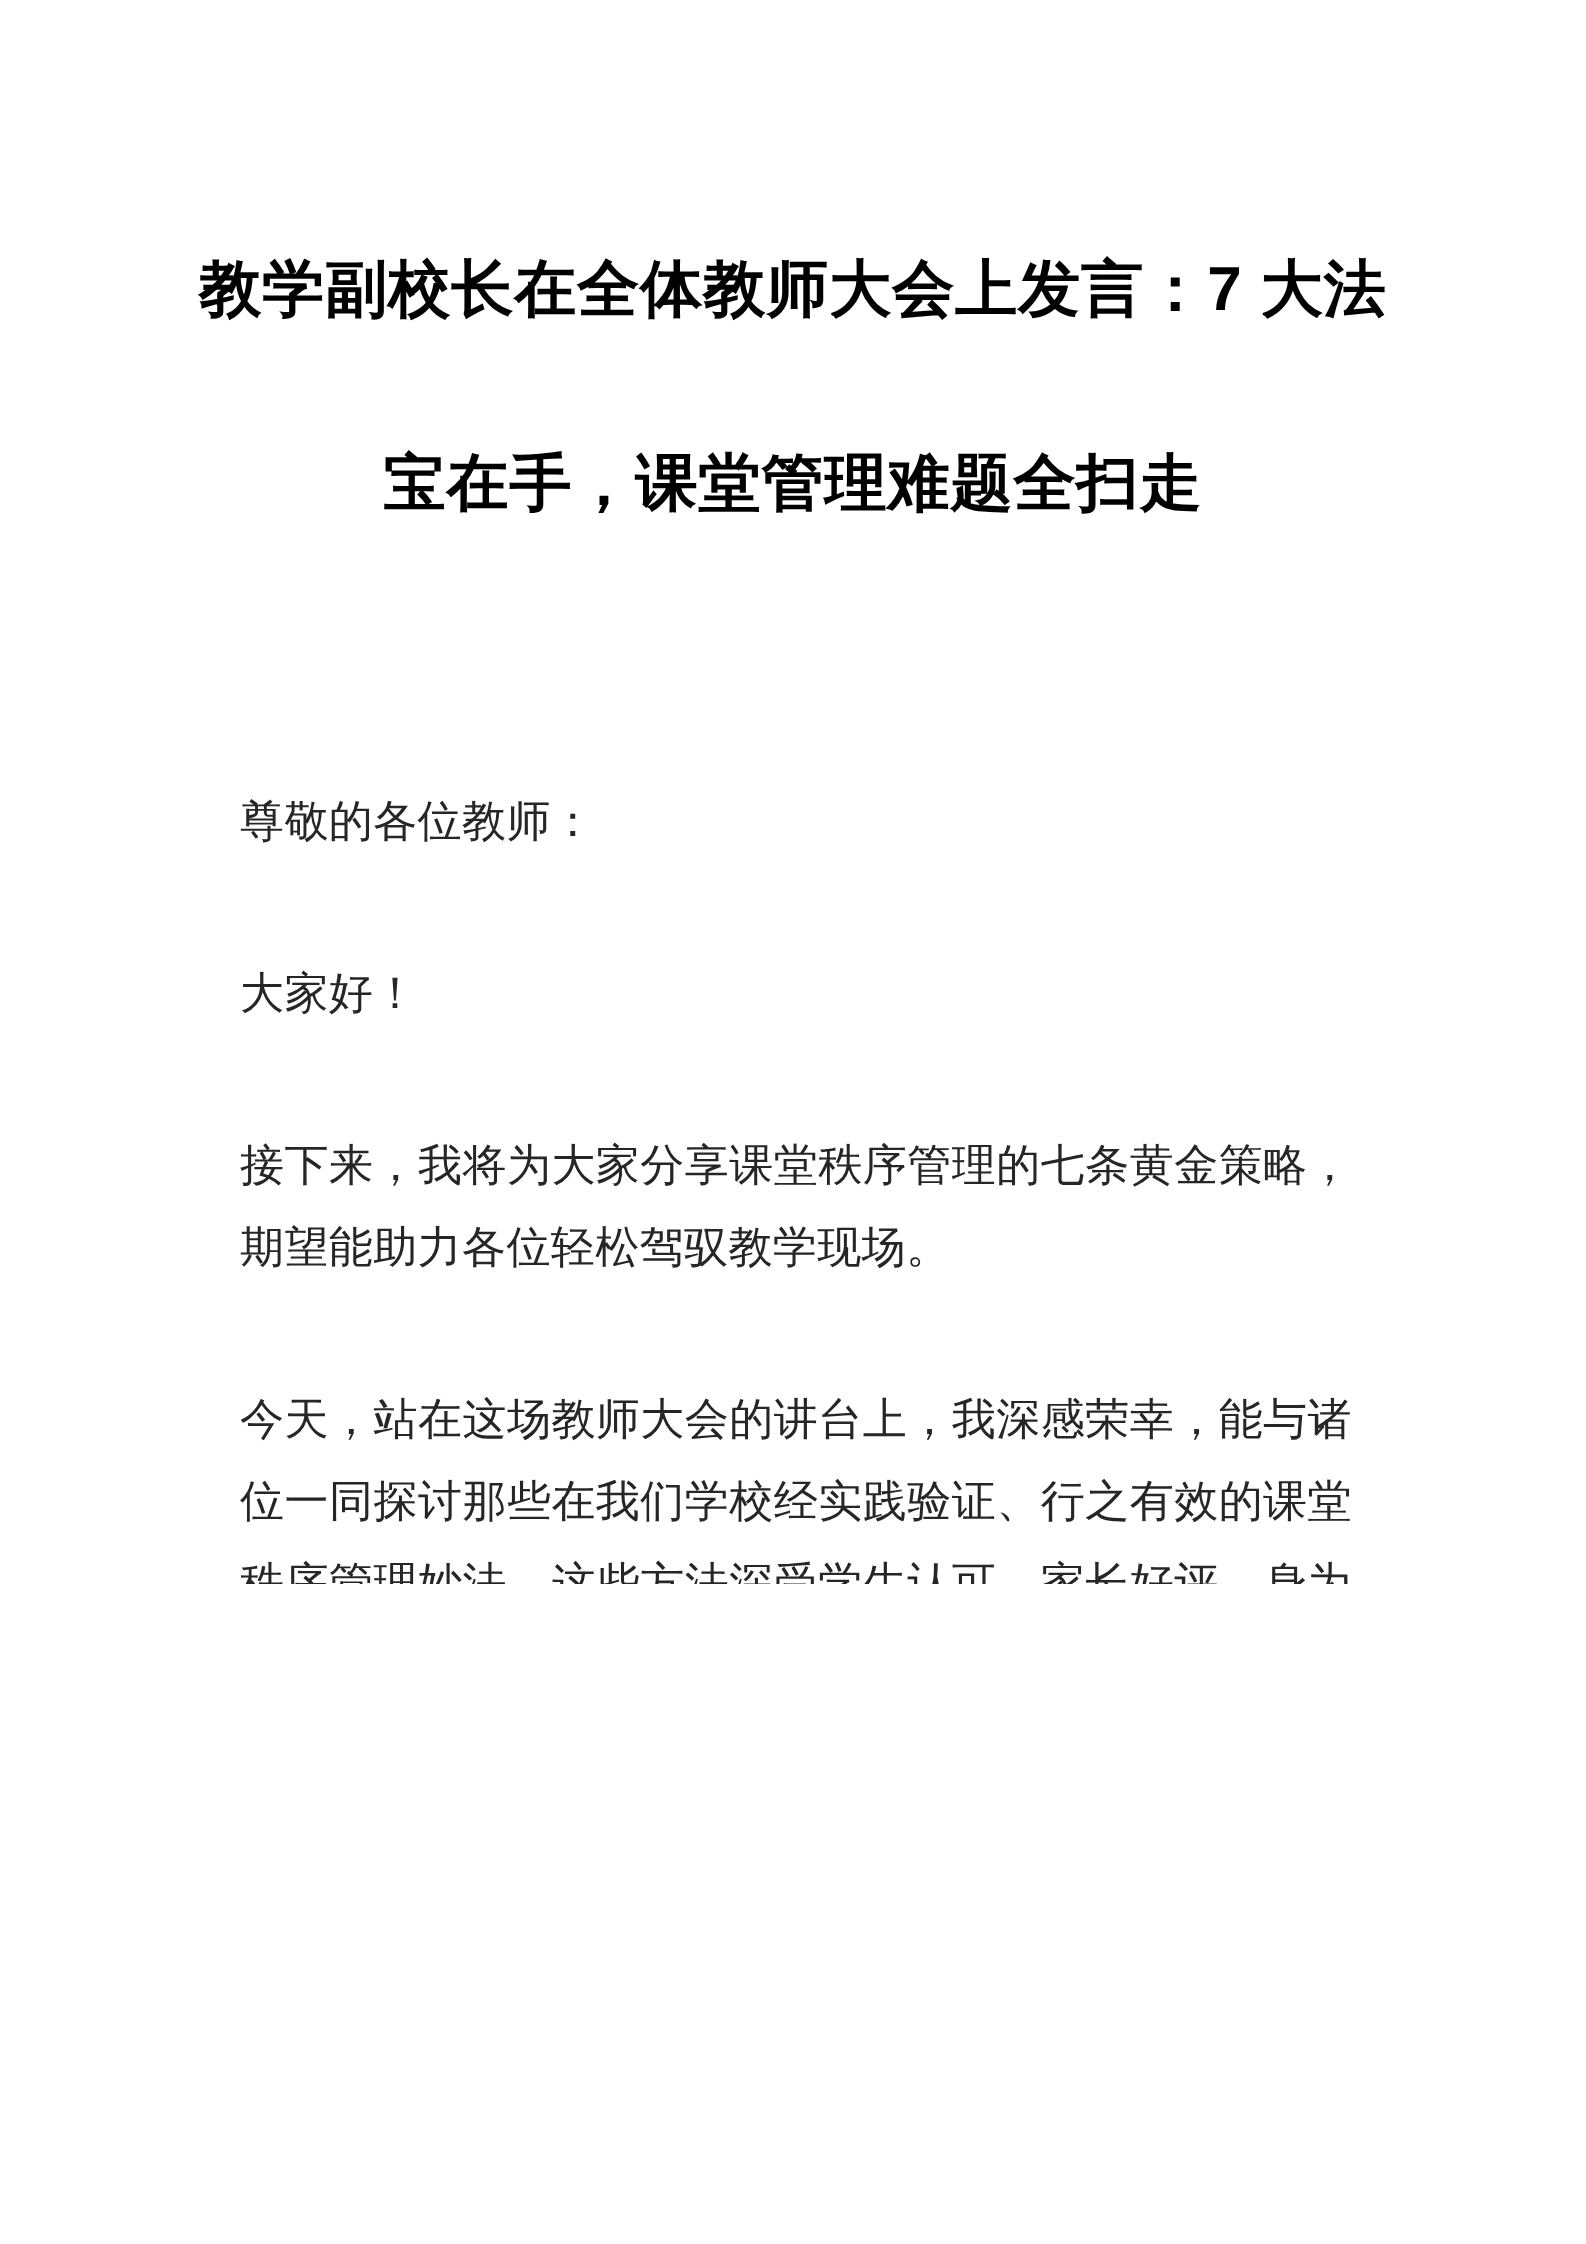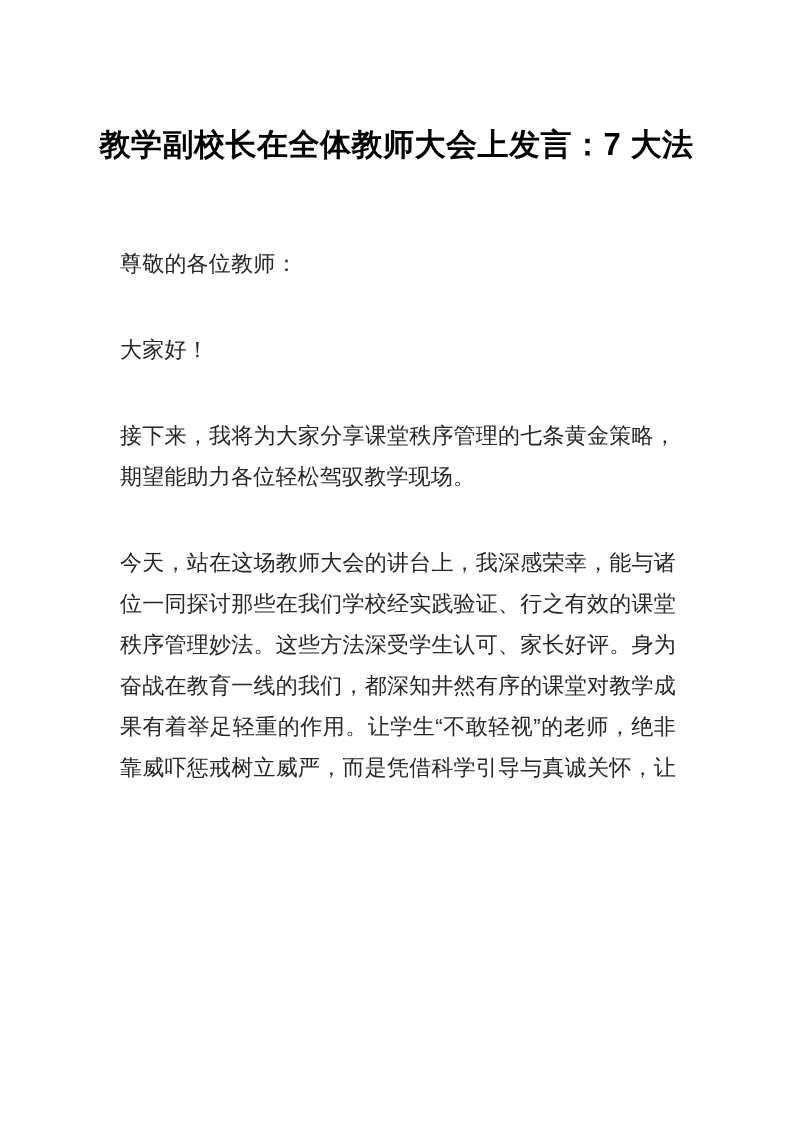--- a/index.html
+++ b/index.html
@@ -31,30 +31,31 @@
   .doc-body p {
     font-size: 22px;
     line-height: 41px;
     color: #262626;
     text-align: justify;
     margin-bottom: 45px;
     letter-spacing: 0.2px;
     word-break: break-all;
   }
   .doc-body p.first {
-    margin-top: 50px;
+    margin-top: 100px;
   }
 </style>
 </head>
 <body>
 
 <div class="page">
 
   <div class="doc-title">
     <div class="title-line">教学副校长在全体教师大会上发言：7 大法</div>
+    <div class="title-line">宝在手，课堂管理难题全扫走</div>
   </div>
 
   <div class="doc-body">
     <p class="first">尊敬的各位教师：</p>
     <p>大家好！</p>
     <p>接下来，我将为大家分享课堂秩序管理的七条黄金策略，期望能助力各位轻松驾驭教学现场。</p>
     <p>今天，站在这场教师大会的讲台上，我深感荣幸，能与诸位一同探讨那些在我们学校经实践验证、行之有效的课堂秩序管理妙法。这些方法深受学生认可、家长好评。身为奋战在教育一线的我们，都深知井然有序的课堂对教学成果有着举足轻重的作用。让学生“不敢轻视”的老师，绝非靠威吓惩戒树立威严，而是凭借科学引导与真诚关怀，让学生既心生敬意，又不会肆意挑战老师的教学权威。</p>
   </div>
 
 </div>

